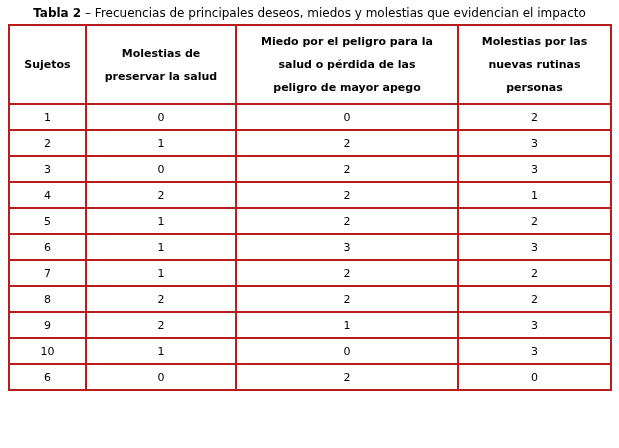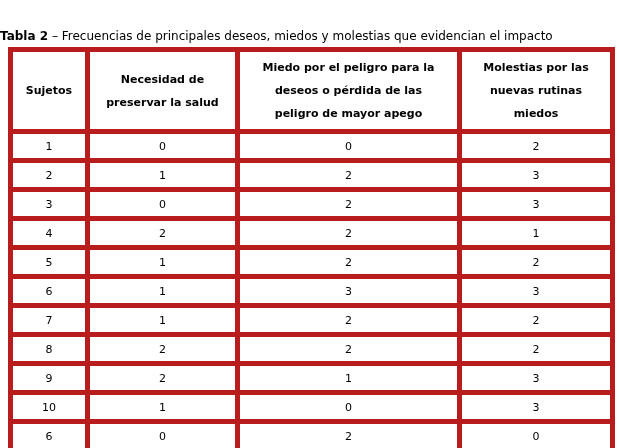--- a/index.html
+++ b/index.html
@@ -14,37 +14,37 @@
     height: 448px;
     background: #ffffff;
     overflow: hidden;
     position: relative;
   }
   .caption {
     padding-top: 3px;
     width: 619px;
   }
   .caption-line {
+    text-align: center;
     font-size: 12px;
     line-height: 20px;
     white-space: nowrap;
-    margin-top: 23px;
   }
   .caption .bold { font-weight: bold; }
   table.freq-table {
     border-collapse: collapse;
     table-layout: fixed;
     margin-left: 8px;
     margin-top: 1px;
     width: 602px;
     border: 2px solid #000000;
   }
   table.freq-table th,
   table.freq-table td {
-    border: 5px solid #b91c1c;
+    border: 2px solid #b91c1c;
     text-align: center;
     vertical-align: middle;
     overflow: hidden;
   }
   table.freq-table th {
     font-size: 11px;
     font-weight: bold;
     line-height: 23px;
     height: 77px;
     padding: 0 4px;
@@ -70,32 +70,32 @@
       <col style="width:150px">
       <col style="width:222px">
       <col style="width:153px">
     </colgroup>
     <thead>
       <tr id="header-row">
           <th>
             <div>Sujetos</div>
           </th>
           <th>
-            <div>Necesidad de</div>
+            <div>Molestias de</div>
             <div>preservar la salud</div>
           </th>
           <th>
             <div>Miedo por el peligro para la</div>
-            <div>deseos o pérdida de las</div>
+            <div>salud o pérdida de las</div>
             <div>peligro de mayor apego</div>
           </th>
           <th>
             <div>Molestias por las</div>
             <div>nuevas rutinas</div>
-            <div>miedos</div>
+            <div>personas</div>
           </th>
         </tr>
     </thead>
     <tbody id="table-body">
         <tr>
           <td>1</td>
           <td>0</td>
           <td>0</td>
           <td>2</td>
         </tr>

